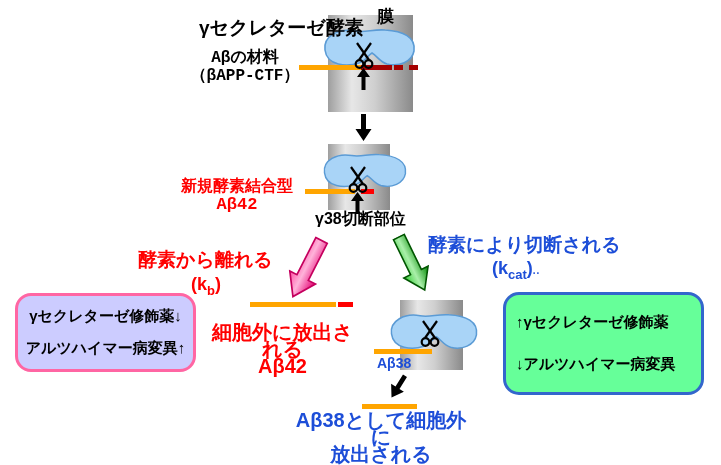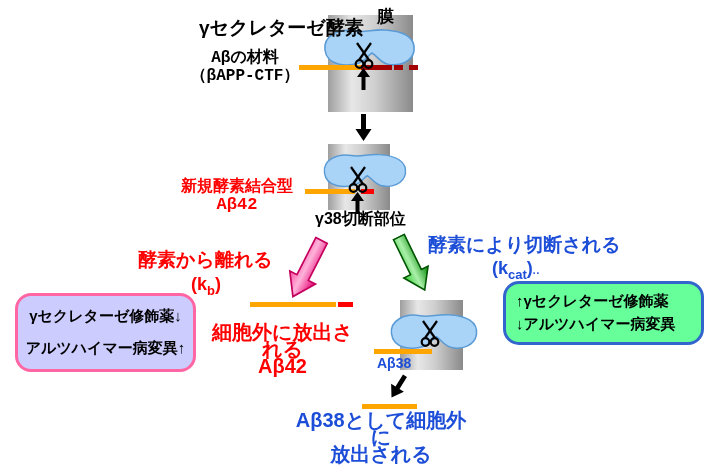--- a/index.html
+++ b/index.html
@@ -169,21 +169,21 @@
   <div class="abs" style="left:418px;top:318px;">
     <svg width="24" height="30" viewBox="0 0 24 30" stroke="#000" stroke-width="2.2" fill="none">
       <line x1="5" y1="3" x2="17" y2="20"></line>
         <line x1="19" y1="3" x2="7" y2="20"></line>
       <circle cx="7.5" cy="24" r="3.8"></circle>
         <circle cx="16.5" cy="24" r="3.8"></circle>
     </svg>
   </div>
   <div class="abs lbl blue-t" style="left:377px;top:355px;font-size:14px;">Aβ38</div>
 
-  <div class="abs outcome-box box-right" style="left:503px;top:281px;width:201px;height:64px;">
+  <div class="abs outcome-box box-right" style="left:503px;top:292px;width:201px;height:103px;">
     <div>↑γセクレターゼ修飾薬</div>
     <div>↓アルツハイマー病変異</div>
   </div>
 
   <div class="abs" style="left:390px;top:372px;width:16px;height:30px;transform:rotate(32deg);">
     <svg width="16" height="30" viewBox="0 0 17 28">
         <use href="#thinDownArrow" fill="#000"></use>
       </svg>
   </div>
 

